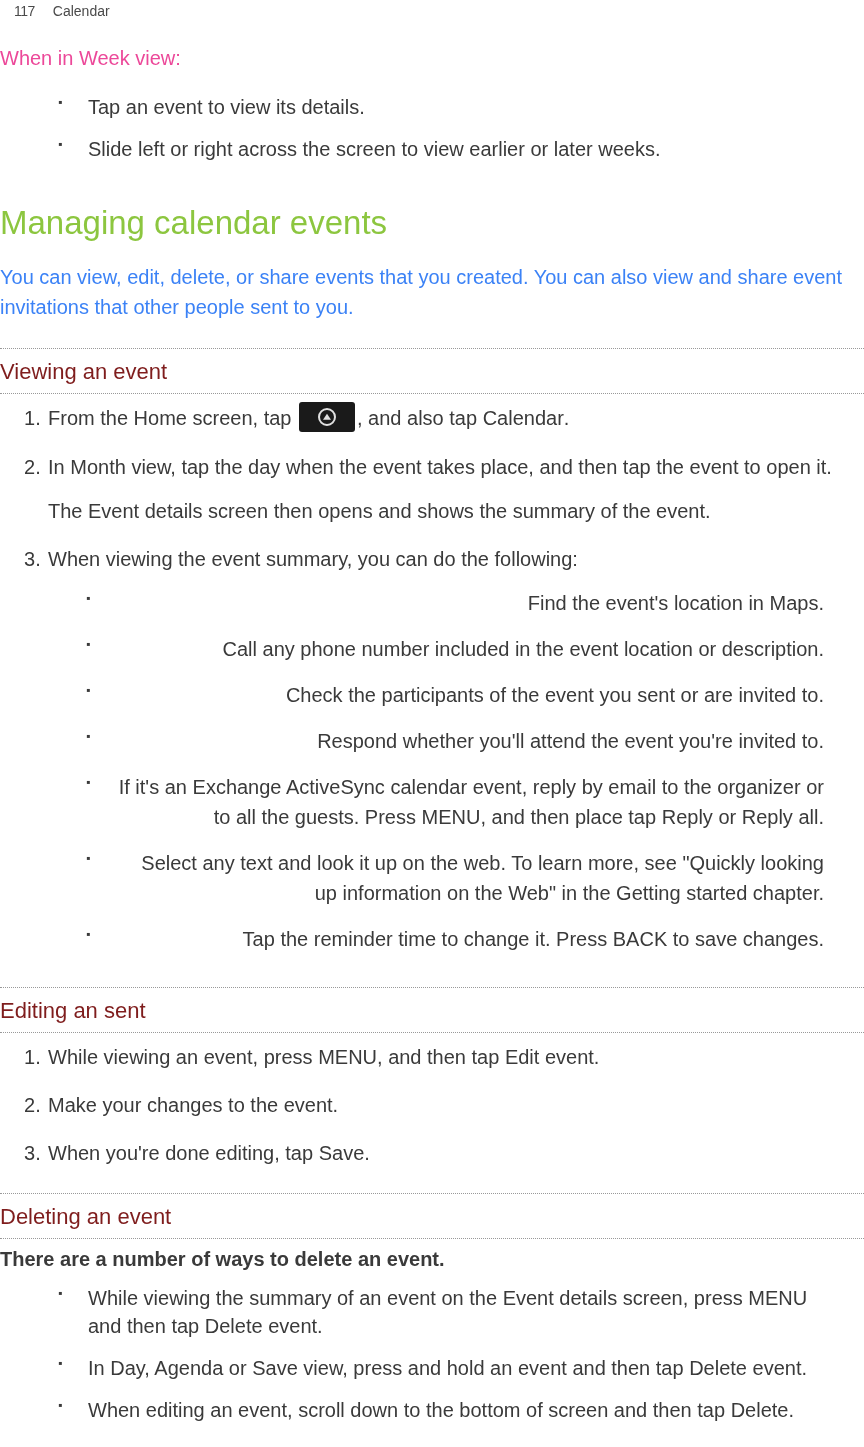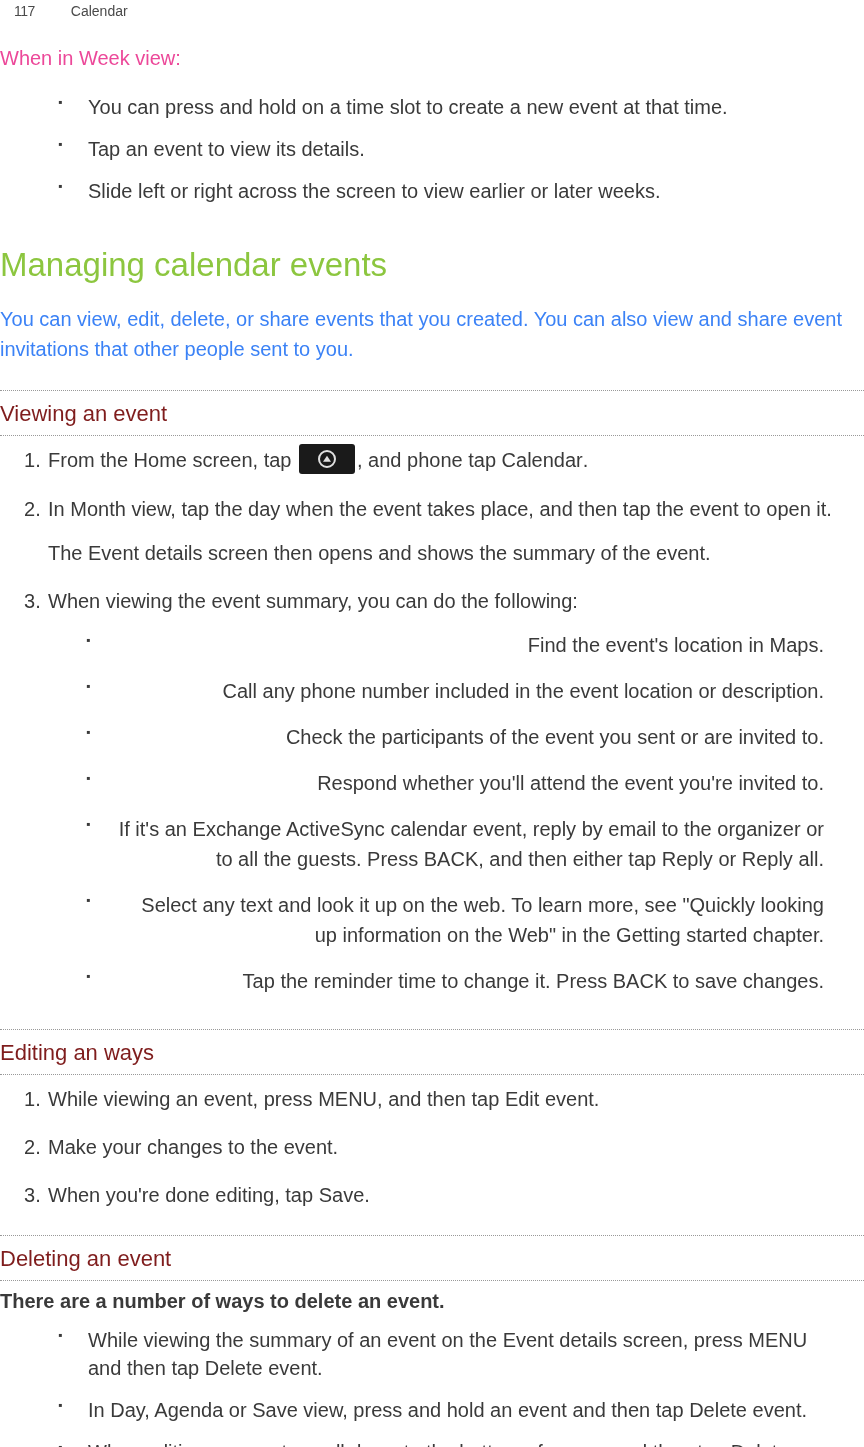--- a/index.html
+++ b/index.html
@@ -12,21 +12,21 @@
       font-weight: 300;
       color: #3a3a3a;
       background: #ffffff;
       width: 864px;
       padding: 0;
       line-height: 1.4;
     }
     .page-header {
       display: flex;
       align-items: center;
-      gap: 36px;
+      gap: 18px;
       padding: 2px 14px 22px 14px;
       font-size: 14px;
       font-weight: 300;
       color: #4a4a4a;
     }
     .page-number {
       letter-spacing: -0.5px;
     }
     .intro-text {
       font-size: 20px;
@@ -167,58 +167,57 @@
 <body>
 
 <div class="page-header">
   <span class="page-number">117</span>
   <span>Calendar</span>
 </div>
 
 <p class="intro-text">When in Week view:</p>
 
 <ul class="bullet-list">
-  <li>You can press and hold on a time slot to create a new event at that time.</li>
   <li>Tap an event to view its details.</li>
   <li>Slide left or right across the screen to view earlier or later weeks.</li>
 </ul>
 
 <h1 class="main-heading">Managing calendar events</h1>
 
 <p class="section-desc">You can view, edit, delete, or share events that you created. You can also view and share event invitations that other people sent to you.</p>
 
 <h2 class="sub-heading">Viewing an event</h2>
 
 <ol class="ordered-list">
   <li>
     <span>From the Home screen, tap </span><span class="home-icon">
         <span class="home-icon-circle">
           <span class="home-icon-arrow"></span>
         </span>
-      </span><span>, and phone tap </span><span class="strong">Calendar</span><span>.</span>
+      </span><span>, and also tap </span><span class="strong">Calendar</span><span>.</span>
   </li>
   <li>
     <span>In Month view, tap the day when the event takes place, and then tap the event to open it.</span>
     <span class="step-note">The Event details screen then opens and shows the summary of the event.</span>
   </li>
   <li>
     <span>When viewing the event summary, you can do the following:</span>
     <ul class="nested-bullets">
       <li><span>Find the event's location in </span><span class="strong">Maps</span><span>.</span></li>
       <li><span>Call any phone number included in the event location or description.</span></li>
       <li><span>Check the participants of the event you sent or are invited to.</span></li>
       <li><span>Respond whether you'll attend the event you're invited to.</span></li>
-      <li><span>If it's an Exchange ActiveSync calendar event, reply by email to the organizer or to all the guests. Press BACK, and then either tap </span><span class="strong">Reply</span><span> or </span><span class="strong">Reply all</span><span>.</span></li>
+      <li><span>If it's an Exchange ActiveSync calendar event, reply by email to the organizer or to all the guests. Press MENU, and then place tap </span><span class="strong">Reply</span><span> or </span><span class="strong">Reply all</span><span>.</span></li>
       <li><span>Select any text and look it up on the web. To learn more, see "Quickly looking up information on the Web" in the Getting started chapter.</span></li>
       <li><span>Tap the reminder time to change it. Press BACK to save changes.</span></li>
     </ul>
   </li>
 </ol>
 
-<h2 class="sub-heading" style="margin-top:16px;">Editing an ways</h2>
+<h2 class="sub-heading" style="margin-top:16px;">Editing an sent</h2>
 
 <ol class="ordered-list">
   <li><span>While viewing an event, press MENU, and then tap </span><span class="strong">Edit event</span><span>.</span></li>
   <li>Make your changes to the event.</li>
   <li><span>When you're done editing, tap </span><span class="strong">Save</span><span>.</span></li>
 </ol>
 
 <h2 class="sub-heading" style="margin-top:16px;">Deleting an event</h2>
 
 <p class="plain-para">There are a number of ways to delete an event.</p>

